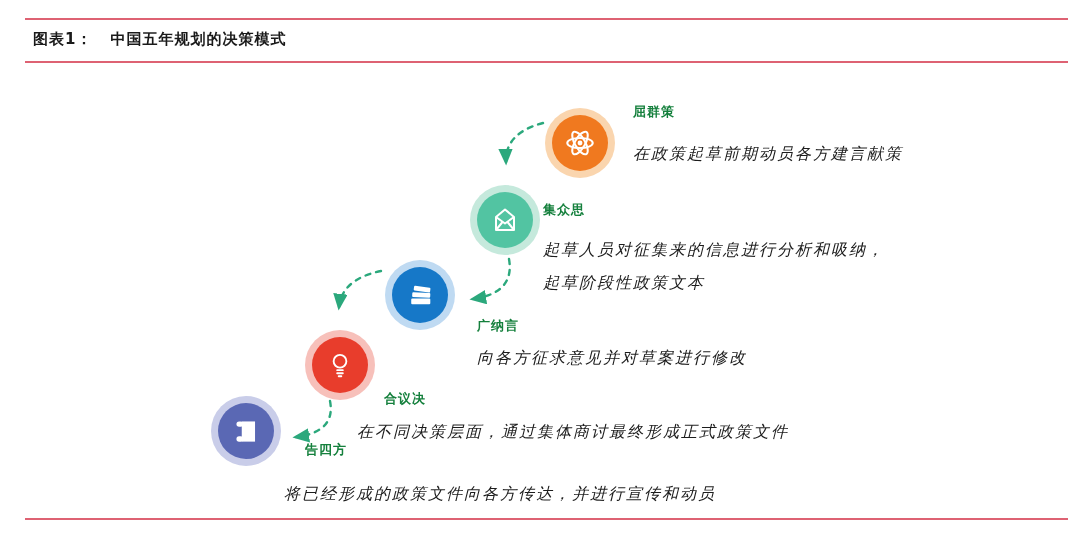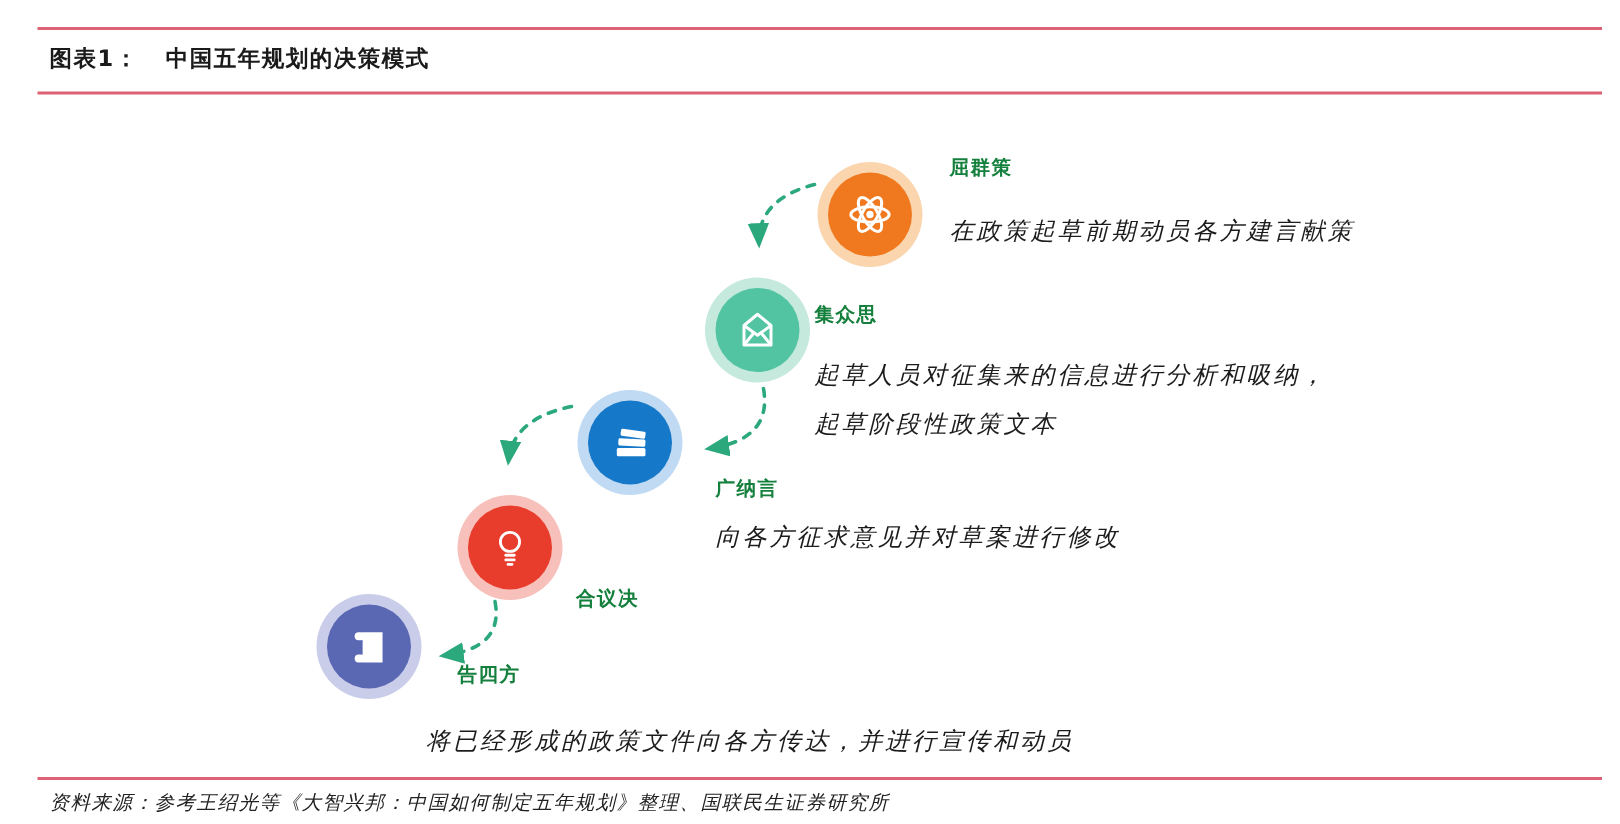--- a/index.html
+++ b/index.html
@@ -123,30 +123,30 @@
     <div class="inner">
       <svg viewBox="0 0 32 32" width="30" height="30" fill="none" stroke="#fff" stroke-width="2" stroke-linecap="round">
         <circle cx="16" cy="12" r="6.8"></circle>
         <path d="M13 21.5 h6"></path>
         <path d="M13 24.8 h6"></path>
         <path d="M14.6 28 h2.8"></path>
       </svg>
     </div>
   </div>
   <div class="step-label" style="left:384px;top:390px;">合议决</div>
+  <div class="desc" style="left:357px;top:422px;">在不同决策层面，通过集体商讨最终形成正式政策文件</div>
 
   <div class="circle" style="left: 211px; top: 396px; --c: #5A68B4; --ring: #C9CDE9;">
     <div class="inner">
       <svg viewBox="0 0 32 32" width="34" height="34" fill="#fff">
         <path d="M12 7 h12.5 v19 h-12.5 z"></path>
         <rect x="7" y="7" width="6.5" height="5" rx="2.5"></rect>
         <rect x="7" y="21" width="6.5" height="5" rx="2.5"></rect>
       </svg>
     </div>
   </div>
   <div class="step-label" style="left:284px;top:441px;margin-left:21px;">告四方</div>
   <div class="desc" style="left:284px;top:484px;">将已经形成的政策文件向各方传达，并进行宣传和动员</div>
 
   <div class="rule rule-bottom"></div>
 
-  <div class="source-note">资料来源：参考王绍光等《大智兴邦：中国如何制定五年规划》整理、国联民生证券研究所</div>
 
 </div>
 
 </body></html>

